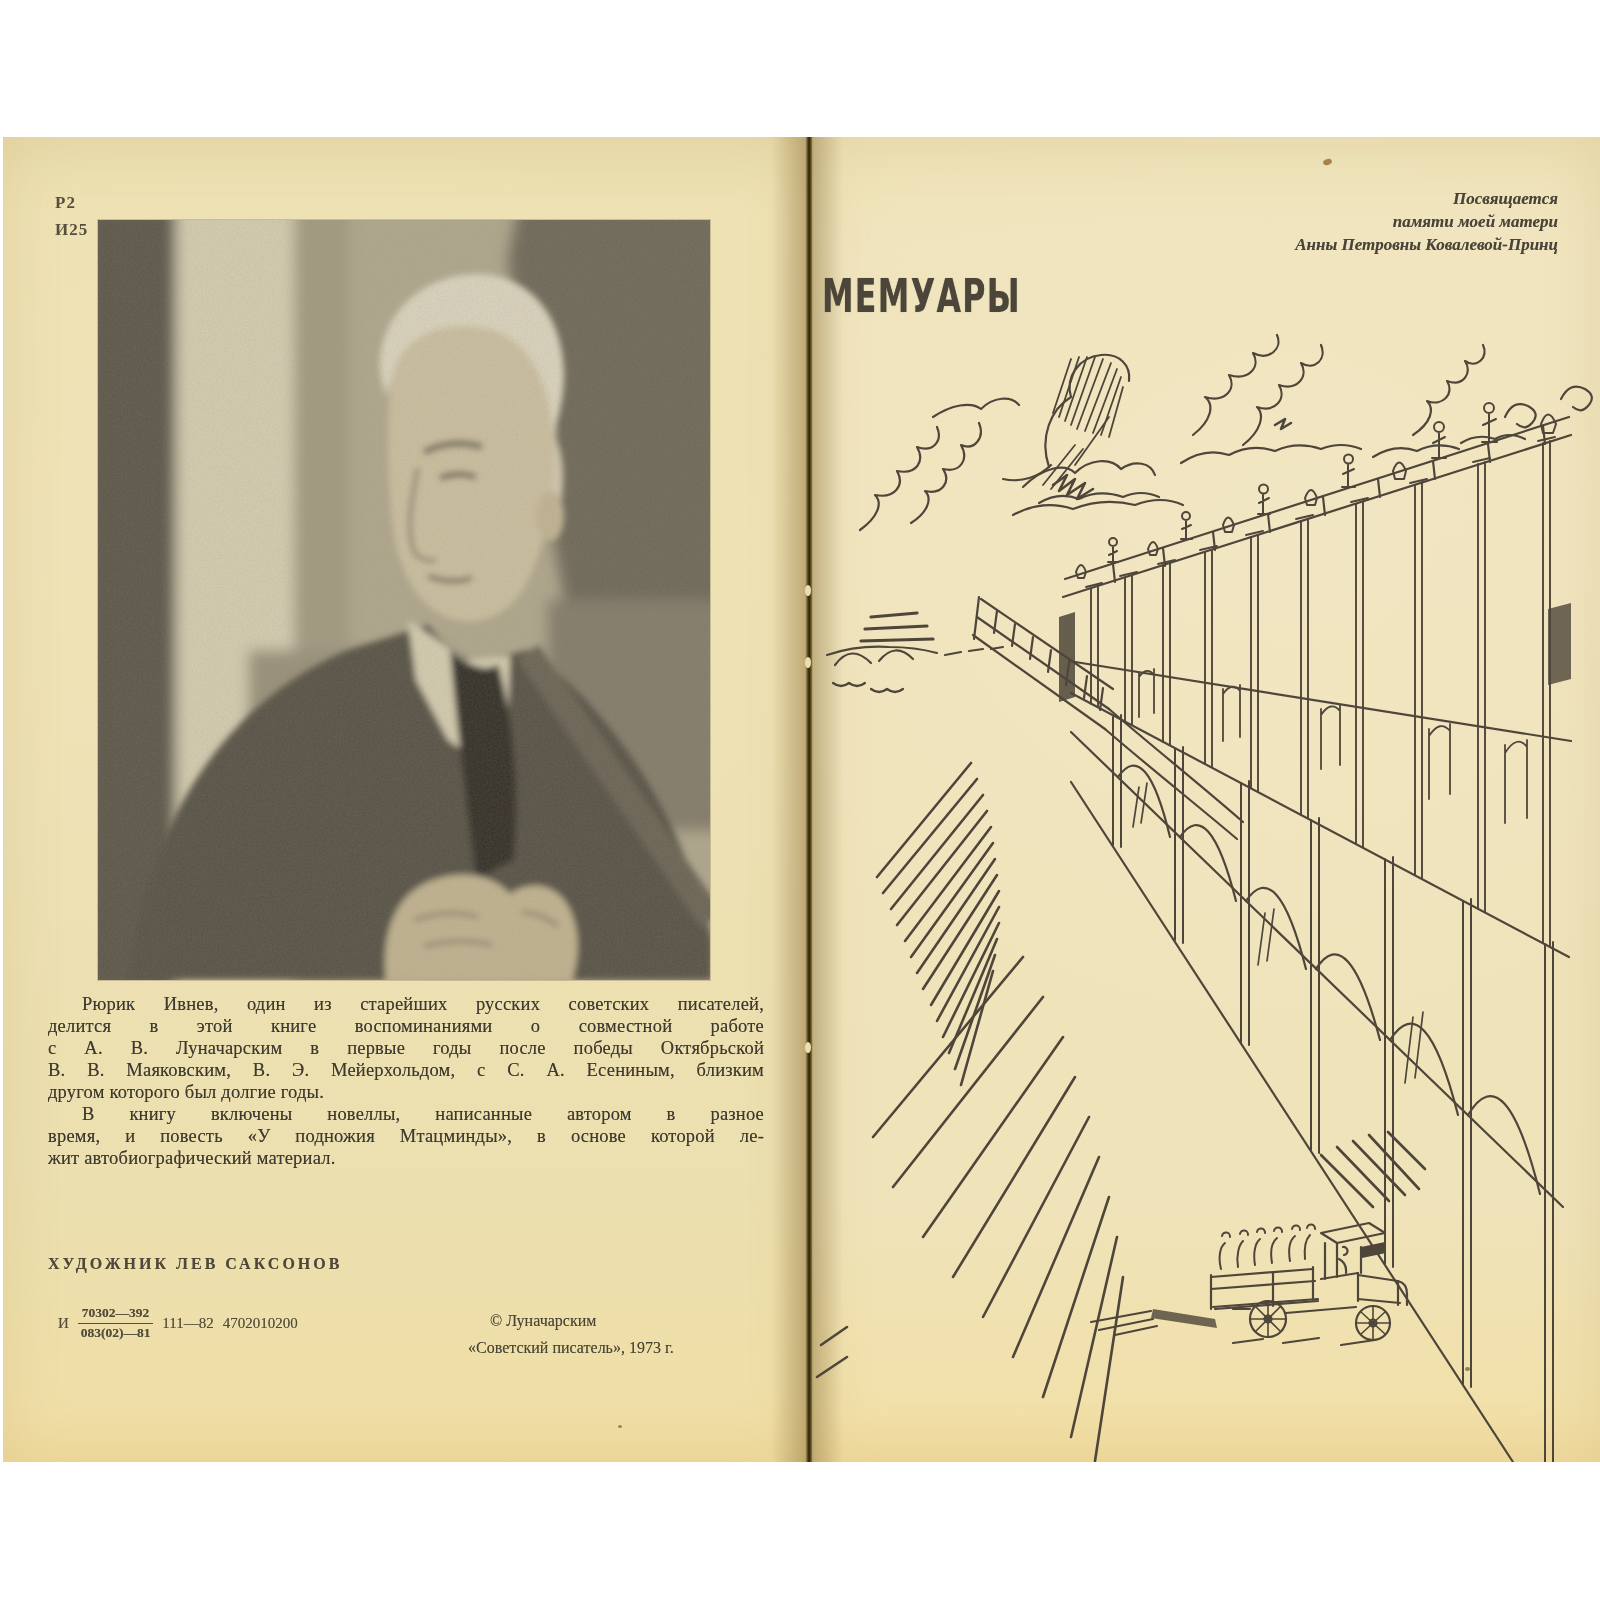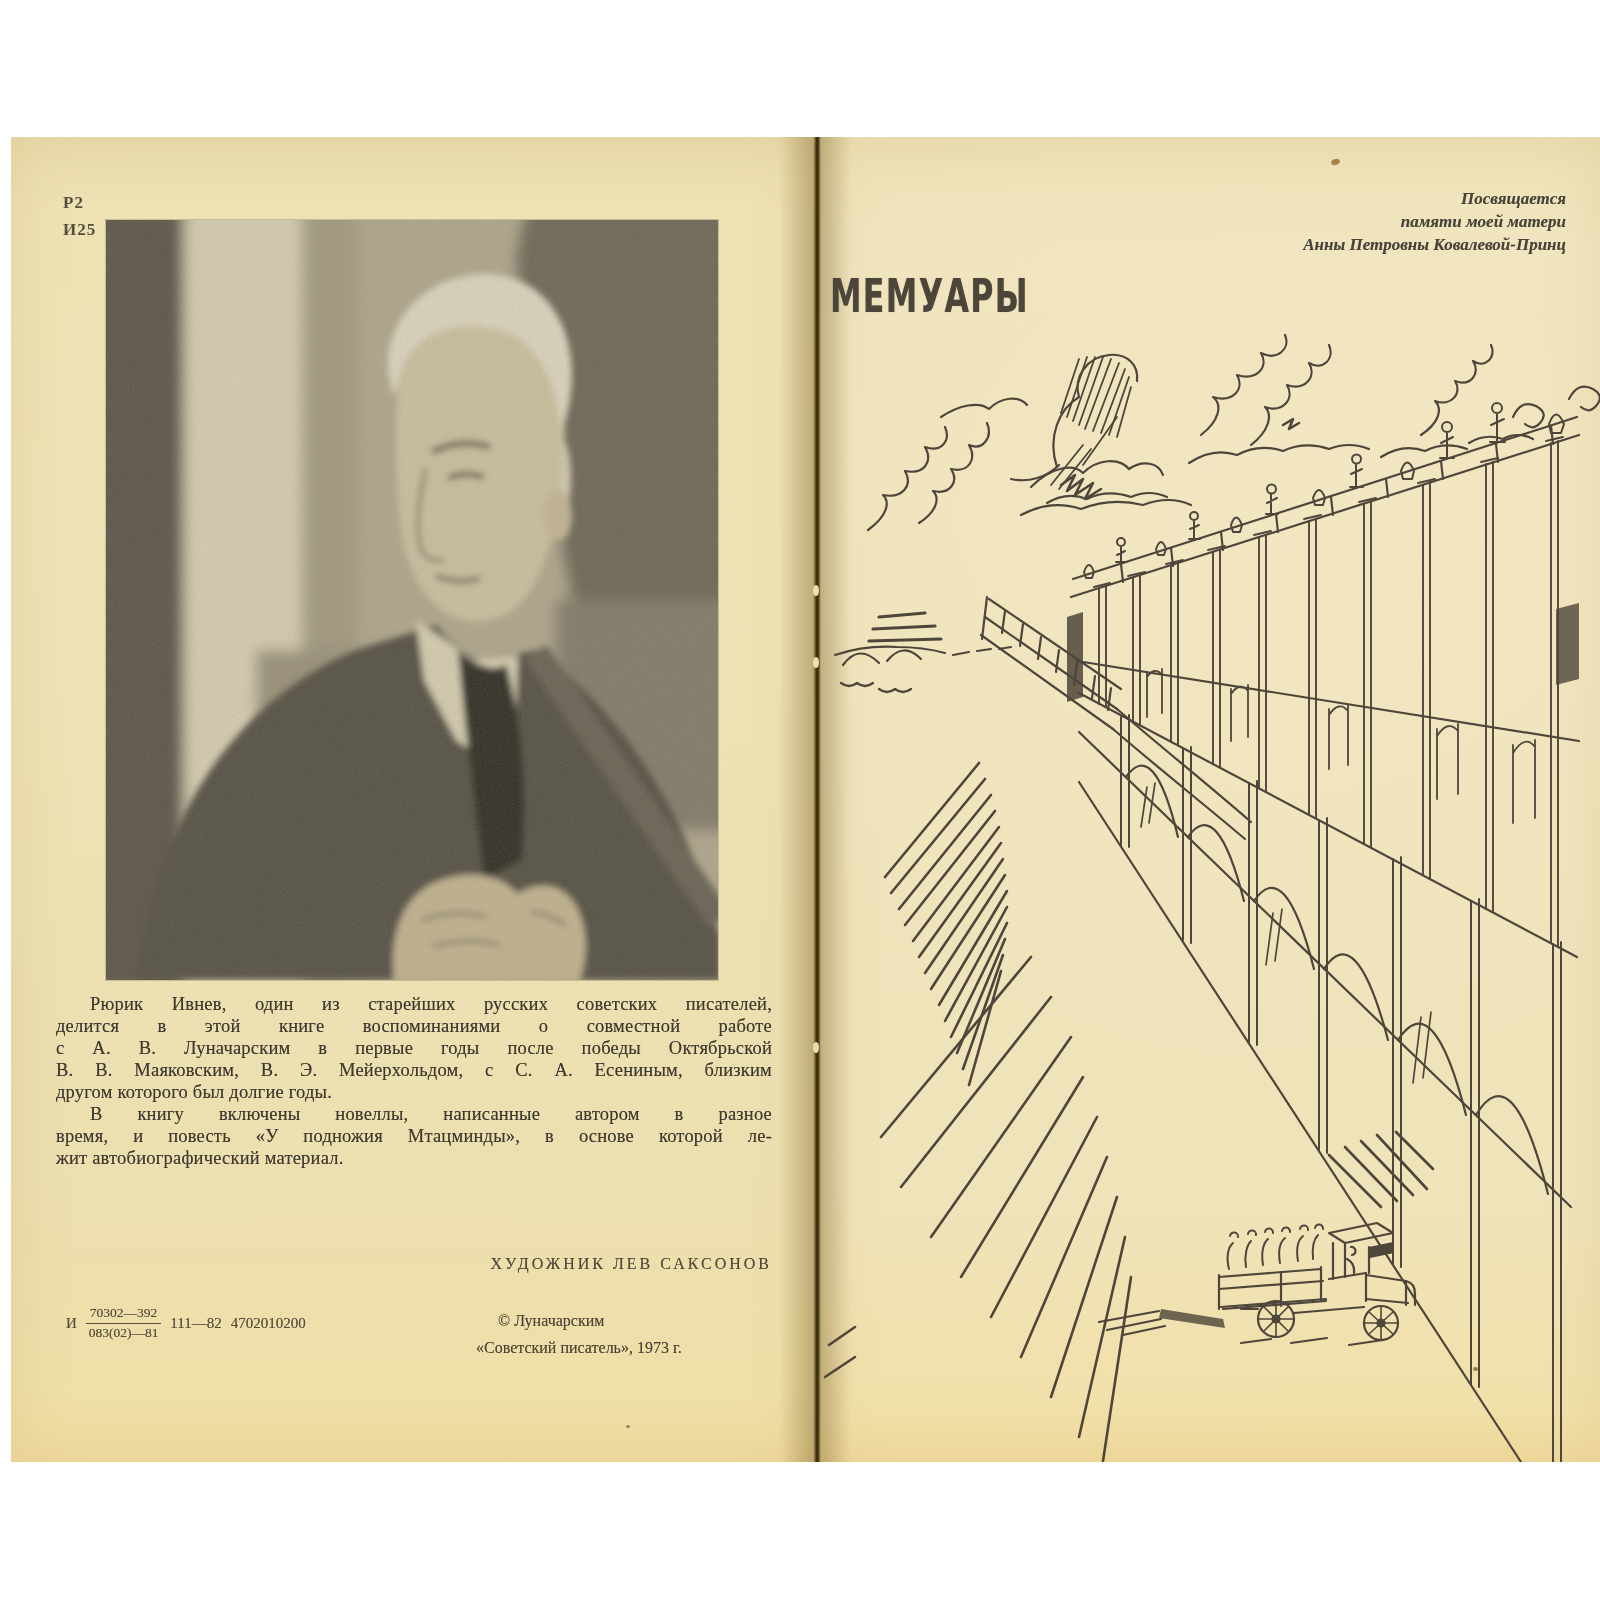--- a/index.html
+++ b/index.html
@@ -1,21 +1,21 @@
 <!DOCTYPE html>
 <html><head>
 <meta charset="utf-8">
 <style>
   html,body{margin:0;padding:0;}
   body{
     width:1600px;height:1600px;position:relative;overflow:hidden;
     background:#ffffff;
     font-family:"Liberation Serif", serif;
   }
-  .spread{position:absolute;left:8px;top:137px;width:1444px;height:1325px;}
+  .spread{position:absolute;left:0;top:137px;width:1444px;height:1325px;}
   .page{position:absolute;top:0;height:100%;box-shadow:inset 0 0 60px rgba(170,140,70,.18);}
   .page-left{
     left:3px;width:802px;
     background:
       radial-gradient(1000px 700px at 35% 35%, rgba(255,252,240,.10), transparent 70%),
       linear-gradient(180deg,#ebdeae 0%,#eee1b3 6%,#ecdfb0 78%,#efdfa8 95%,#f2dda0 100%);
   }
   .page-left::after{
     content:"";position:absolute;right:0;top:0;width:34px;height:100%;
     background:linear-gradient(90deg,transparent,rgba(125,98,40,.38));
@@ -38,25 +38,25 @@
     font-weight:bold;color:#554f3d;letter-spacing:1px;}
   .portrait{position:absolute;left:95px;top:83px;width:612px;height:760px;margin:0;
     box-shadow:0 0 0 1px rgba(90,80,55,.25);}
   .portrait svg{display:block;width:100%;height:100%;}
   .annotation{position:absolute;left:45px;top:856px;width:716px;
     font-size:18.5px;line-height:22px;color:#3e392f;letter-spacing:.2px;
     text-shadow:0 0 .5px rgba(62,57,47,.55);}
   .annotation .line{text-align:justify;text-align-last:justify;}
   .annotation .line.first{text-indent:34px;}
   .annotation .line.para-end{text-align-last:left;}
-  .artist-line{position:absolute;left:45px;top:1118px;width:716px;text-align:right;
-    font-size:16px;letter-spacing:3px;color:#4e483a;text-shadow:0 0 .5px rgba(78,72,58,.5);}
+  .artist-line{position:absolute;left:45px;top:1118px;width:716px;text-align:left;
+    font-size:16px;letter-spacing:3px;color:#4e483a;text-shadow:0 0 .5px rgba(78,72,58,.5);font-weight:bold;}
   .catalog{position:absolute;left:55px;top:1168px;display:flex;align-items:center;gap:9px;
     color:#514b3a;font-size:15px;text-shadow:0 0 .5px rgba(81,75,58,.5);}
-  .catalog .frac{display:inline-block;text-align:center;font-size:13.5px;line-height:1.25;}
+  .catalog .frac{display:inline-block;text-align:center;font-size:13.5px;line-height:1.25;font-weight:bold;}
   .catalog .frac .num{display:block;border-bottom:1.4px solid #564f3c;padding:0 4px 1px;}
   .catalog .frac .den{display:block;padding-top:1px;}
   .catalog .code{}
   .copyright{position:absolute;left:487px;top:1170px;font-size:16px;line-height:27px;
     color:#4a4435;text-shadow:0 0 .5px rgba(74,68,53,.5);}
   .copyright div:nth-child(2){margin-left:-22px;}
 
   
   .dedication{position:absolute;right:42px;top:50px;text-align:right;
     font-style:italic;font-weight:bold;font-size:17px;line-height:23px;color:#49443a;

